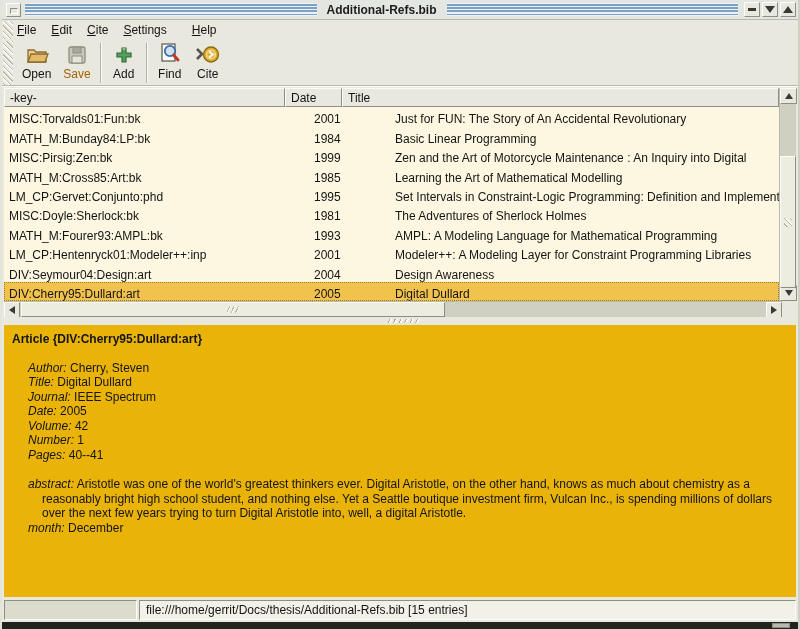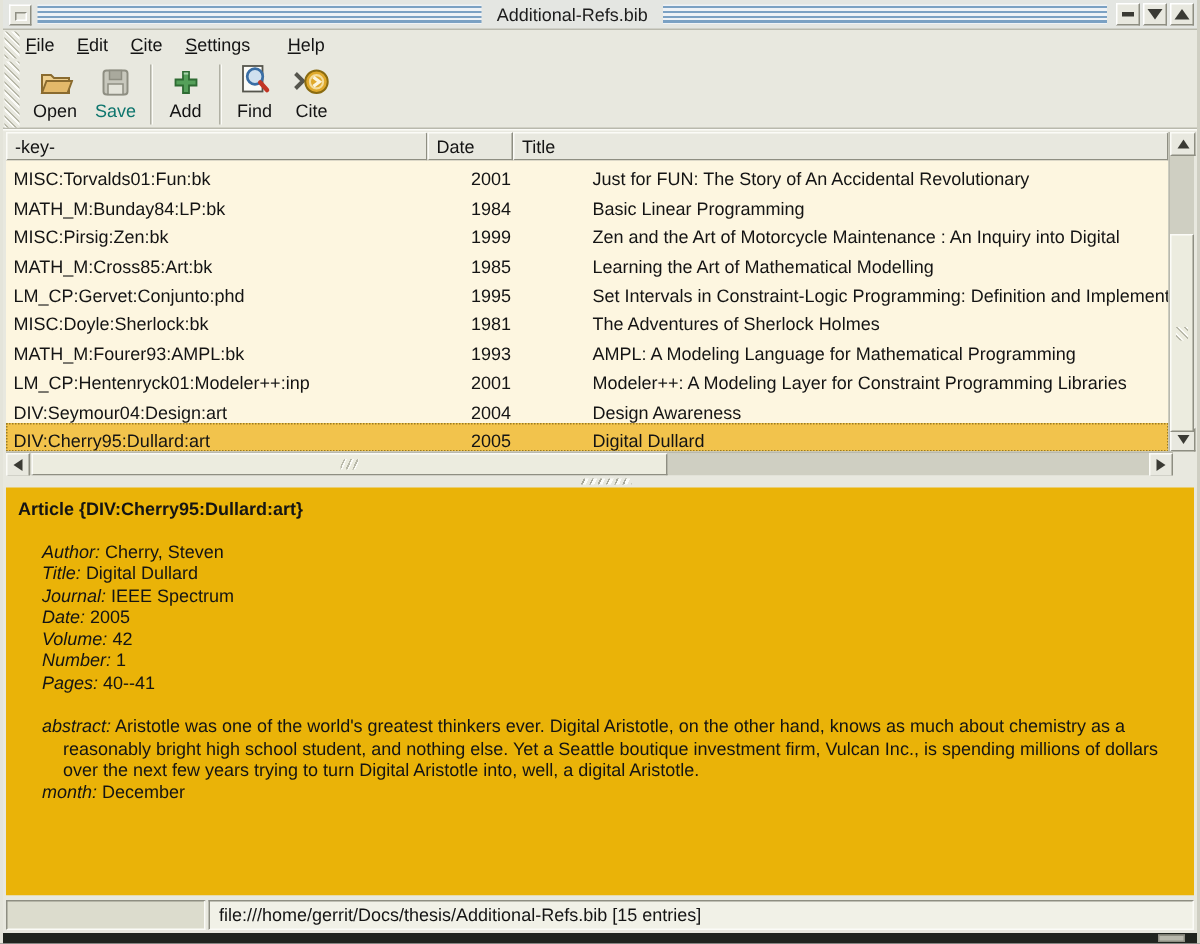--- a/index.html
+++ b/index.html
@@ -23,21 +23,21 @@
     width:15px; height:14px; margin:0 4px 0 2px; background:#e8e8df;
     border:1px solid; border-color:#fff #8e8e82 #8e8e82 #fff; position:relative;
   }
   .menu-btn::after{
     content:""; position:absolute; left:3px; top:4px; width:6px; height:4px;
     border:1px solid; border-color:#8e8e82 #fff #fff #8e8e82;
   }
   .stripes { flex:1; height:13px; align-self:center;
     background:repeating-linear-gradient(to bottom,#7ba1c3 0 1.6px,#eef2f6 1.6px 3.2px);
     border-top:1px solid #eef2f6; }
-  .title-text { padding:0 10px; font-weight:normal; font-size:12px; color:#1c1c1c; white-space:nowrap;text-align:center; }
+  .title-text { padding:0 10px; font-weight:bold; font-size:12px; color:#1c1c1c; white-space:nowrap;text-align:center; }
   .win-controls { display:flex; gap:2px; margin-left:6px; }
   .win-btn {
     width:16px; height:15px; background:#e8e8df;
     border:1px solid; border-color:#fff #8e8e82 #8e8e82 #fff;
     display:flex; align-items:center; justify-content:center;
   }
   .glyph-minus { width:8px; height:3px; background:#3a3a34; }
   .glyph-tri-down { width:0; height:0; border-left:5px solid transparent; border-right:5px solid transparent; border-top:7px solid #3a3a34; }
   .glyph-tri-up { width:0; height:0; border-left:5px solid transparent; border-right:5px solid transparent; border-bottom:7px solid #3a3a34; }
 
@@ -59,21 +59,21 @@
     position:absolute; top:40px; left:0; right:0; height:47px;
     display:flex; align-items:stretch; background:#e8e8df;
     border-bottom:1px solid #fbfbf7; box-shadow:0 -1px 0 #b9b9ad inset;
   }
   .tb-btn {
     min-width:36px; padding:2px 4px 3px; margin:1px 1px;
     display:flex; flex-direction:column; align-items:center; justify-content:flex-end;
     font-size:12px; gap:1px; border:1px solid transparent;
   }
   .tb-btn .icon { height:26px; display:flex; align-items:center; }
-  .tb-btn.disabled { color:#0f766e; }
+  .tb-btn.disabled { color:#a16207; }
   .tb-sep { width:2px; margin:3px 3px;
     border-left:1px solid #b0b0a4; border-right:1px solid #fbfbf7; }
 
   
   .listarea { position:absolute; top:88px; left:2px; right:2px; height:213px; display:flex; }
   .listmain { flex:1; display:flex; flex-direction:column; overflow:hidden; }
   .thead { display:flex; height:19px; flex:none; font-size:12px; }
   .th {
     background:#e8e8df; border:1px solid; border-color:#fbfbf7 #8e8e82 #8e8e82 #fbfbf7;
     padding:2px 0 0 5px; white-space:nowrap; overflow:hidden;

